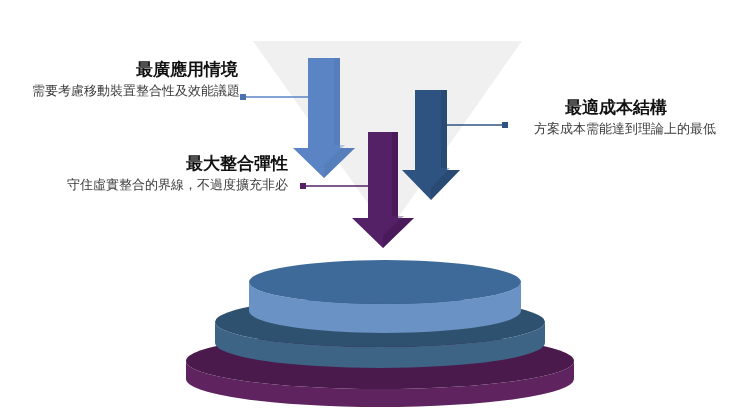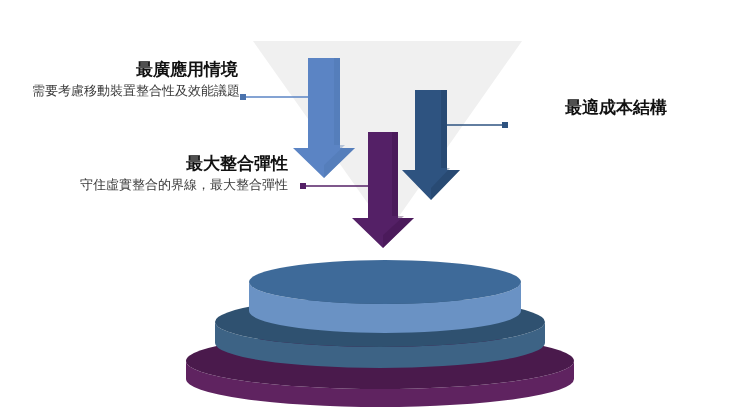--- a/index.html
+++ b/index.html
@@ -125,20 +125,21 @@
 
   </svg>
 
   <div class="callout align-right" id="callout-widest">
     <div class="c-title">最廣應用情境</div>
     <div class="c-body">需要考慮移動裝置整合性及效能議題</div>
   </div>
 
   <div class="callout align-right" id="callout-flex">
     <div class="c-title">最大整合彈性</div>
-    <div class="c-body">守住虛實整合的界線，最大整合彈性</div>
+    <div class="c-body">守住虛實整合的界線，不過度擴充非必</div>
   </div>
 
   <div class="callout align-left" id="callout-cost">
     <div class="c-title">最適成本結構</div>
+    <div class="c-body" style="padding-left:18px;">方案成本需能達到理論上的最低</div>
   </div>
 
 </div>
 
 </body></html>

